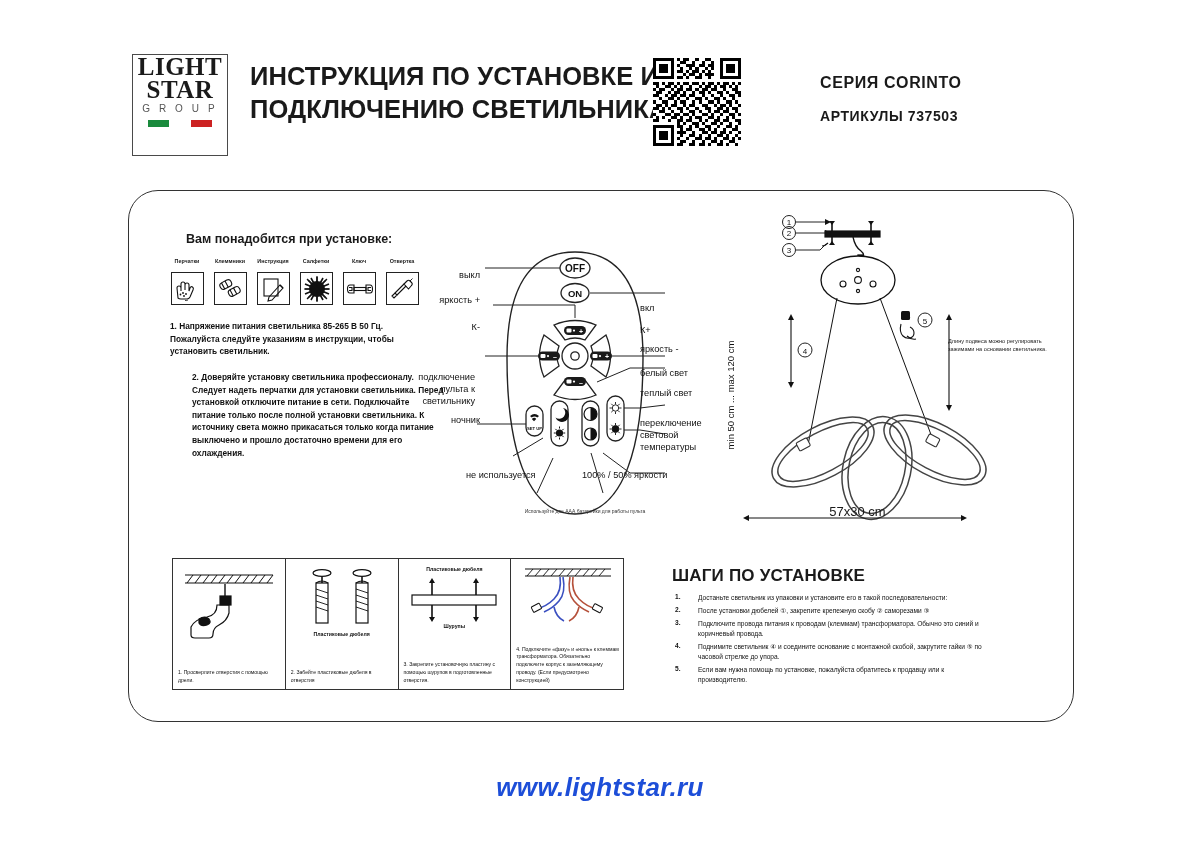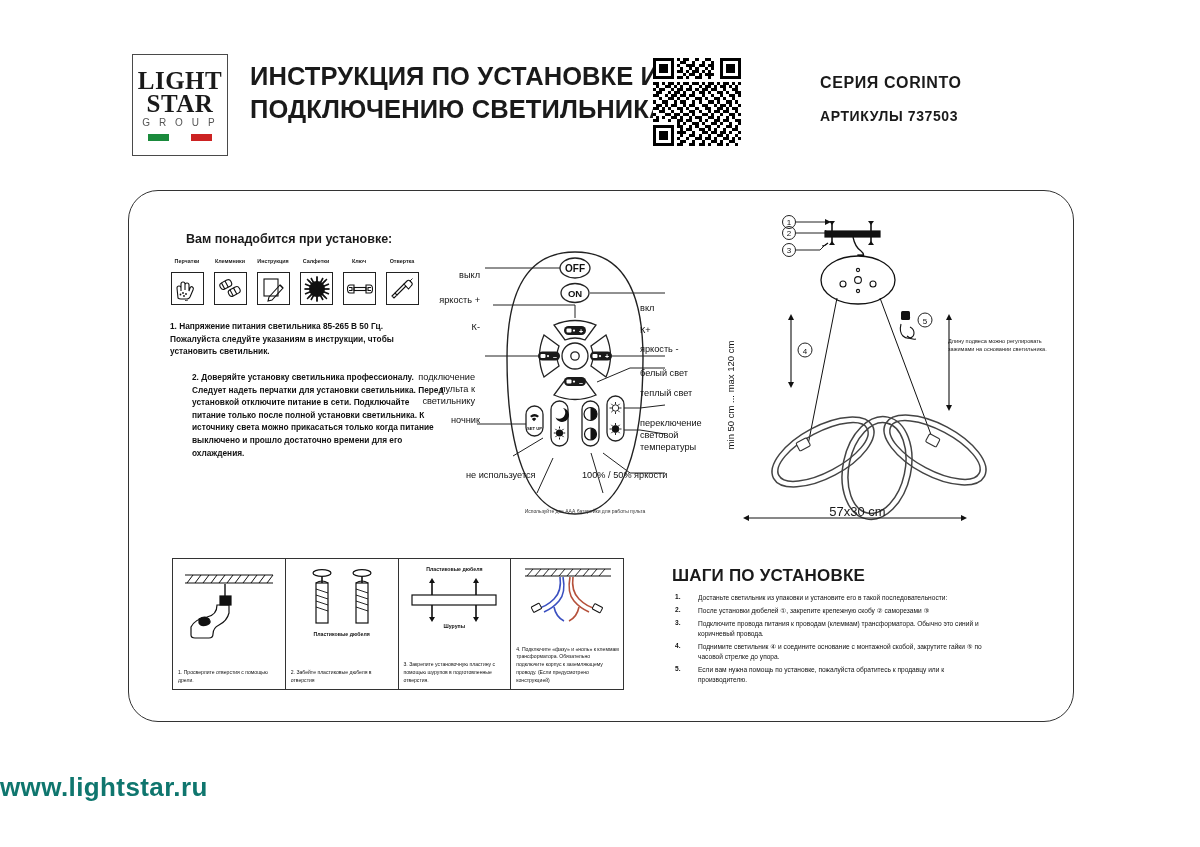--- a/index.html
+++ b/index.html
@@ -2,21 +2,21 @@
 <html><head>
 <meta charset="utf-8">
 <style>
   html,body{margin:0;padding:0;background:#ffffff;}
   body{width:1200px;height:847px;position:relative;font-family:"Liberation Sans",sans-serif;color:#1a1a1a;overflow:hidden;}
   .pg{position:absolute;inset:0;}
 
   
   .hdr{position:absolute;left:132px;top:52px;width:940px;height:106px;}
   .logo-box{position:absolute;left:0;top:2px;width:94px;height:100px;border:1.5px solid #4a4a4a;background:#fff;
-            display:flex;flex-direction:column;align-items:center;justify-content:center;}
+            display:flex;flex-direction:column;align-items:center;justify-content:flex-start;}
   .logo-l1,.logo-l2{font-family:"Liberation Serif",serif;font-weight:bold;letter-spacing:.5px;line-height:.92;}
   .logo-l1{font-size:25px;}
   .logo-l2{font-size:25px;}
   .logo-l3{font-family:"Liberation Sans",sans-serif;font-size:10px;letter-spacing:3.1px;color:#555;margin-top:2px;}
   .flag{margin-top:6px;width:64px;height:7px;display:flex;}
   .flag i{flex:1;display:block;}
 
   .hdr-title{position:absolute;left:118px;top:8px;width:420px;font-size:25.5px;font-weight:bold;line-height:1.28;letter-spacing:.1px;}
 
   .qr{position:absolute;left:521px;top:6px;width:88px;height:88px;}
@@ -61,22 +61,22 @@
   .s4mid{position:absolute;left:0;right:0;text-align:center;font-size:5.2px;color:#111;font-weight:bold;}
 
   
   .steps-title{position:absolute;left:672px;top:566px;font-size:17px;font-weight:bold;letter-spacing:.2px;}
   .steps-list{position:absolute;left:672px;top:593px;width:320px;}
   .st-row{display:flex;margin-bottom:3.2px;}
   .st-num{width:26px;font-size:6.6px;font-weight:bold;color:#111;padding-left:3px;box-sizing:border-box;}
   .st-txt{flex:1;font-size:6.6px;line-height:1.5;color:#111;}
 
   
-  .footer{position:absolute;left:0;top:772px;width:1200px;font-size:26px;
-          font-weight:bold;color:#0f766e;letter-spacing:.4px;}
+  .footer{position:absolute;left:0;top:772px;width:1200px;text-align:center;font-size:26px;
+          font-weight:bold;color:#1d4ed8;letter-spacing:.4px;font-style:italic;}
   svg{display:block;}
 </style>
 </head>
 <body>
 
 <div class="pg">
 
   <div class="hdr">
 
     <div class="logo-box">

